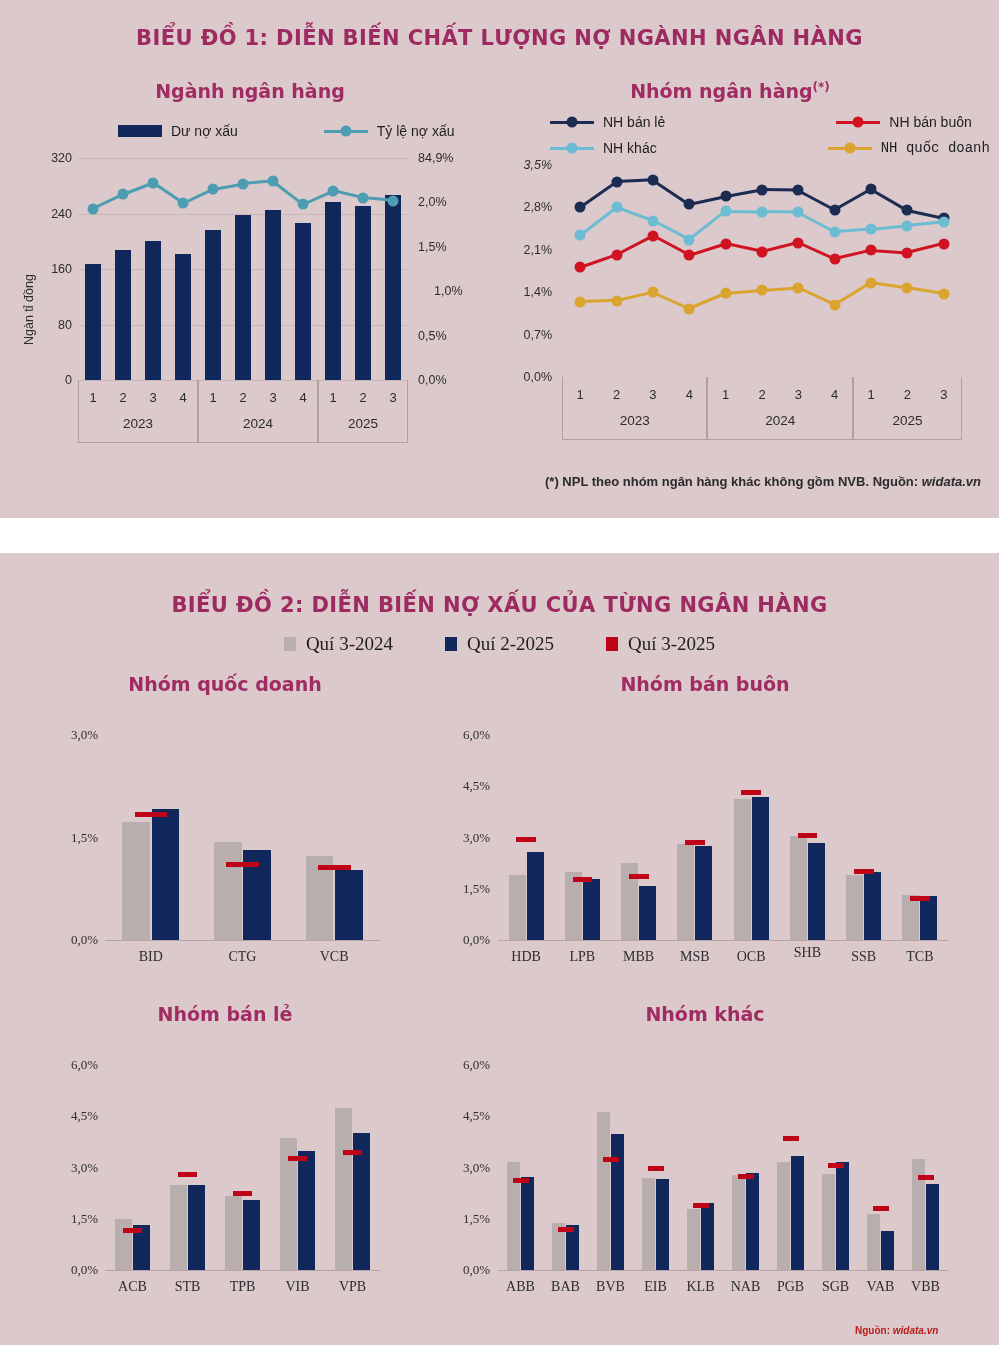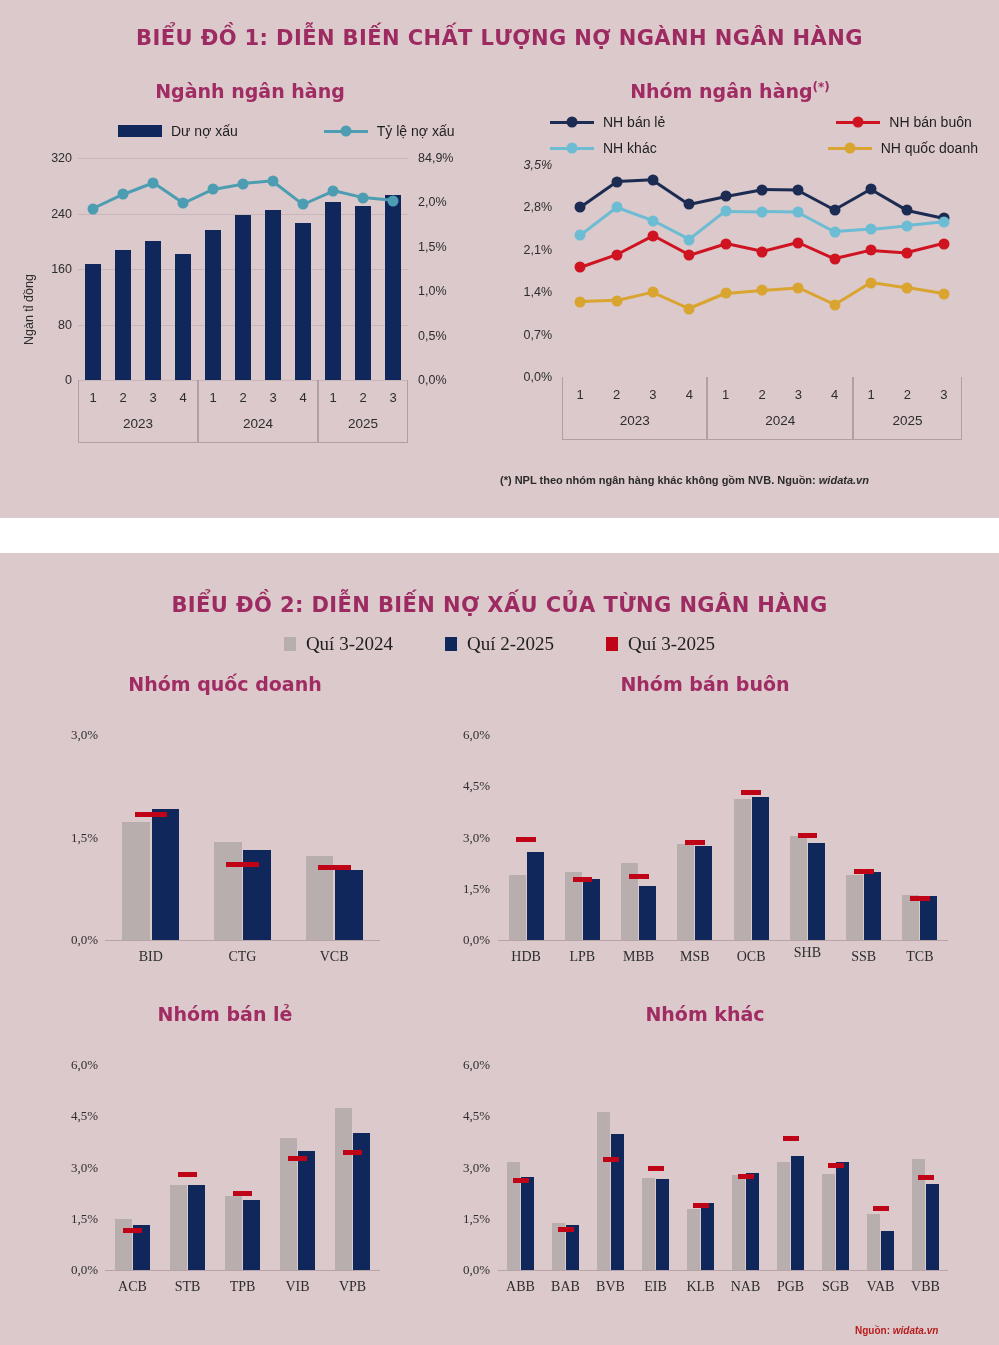--- a/index.html
+++ b/index.html
@@ -66,21 +66,21 @@
   .legend-sq{width:12px;height:14px;margin-right:10px;}
   .legend-text{font-size:14px;color:#1f1f1f;white-space:nowrap;}
   .legend-text-serif{font-family:"Liberation Serif", serif;font-size:19px;color:#1f1f1f;}
 
   .ylabel-rot{
     position:absolute;font-size:12.5px;color:#2d2d2d;white-space:nowrap;
     transform:rotate(-90deg);transform-origin:0 0;
   }
 
   .footnote{
-    position:absolute;font-size:11px;color:#2b2b2b;font-weight:bold;white-space:nowrap;
+    position:absolute;font-size:13px;color:#2b2b2b;font-weight:bold;white-space:nowrap;margin-left:45px;
   }
   .footnote i{font-weight:bold;}
   .source{
     position:absolute;font-size:10px;color:#b91c1c;font-weight:bold;white-space:nowrap;margin-top:12px;
   }
 </style>
 </head>
 <body>
 
 <div class="page">
@@ -155,21 +155,21 @@
       <div id="ylabs-a">
           <div class="ylab" style="left:30px;top:260px;width:42px;">0</div>
           <div class="ylab" style="left:30px;top:204.5px;width:42px;">80</div>
           <div class="ylab" style="left:30px;top:149px;width:42px;">160</div>
           <div class="ylab" style="left:30px;top:93.5px;width:42px;">240</div>
           <div class="ylab" style="left:30px;top:38px;width:42px;">320</div>
         </div>
       <div id="y2labs-a">
           <div class="ylab" style="left:418px;top:260px;width:48px;text-align:left;">0,0%</div>
           <div class="ylab" style="left:418px;top:215.6px;width:48px;text-align:left;">0,5%</div>
-          <div class="ylab" style="left:418px;top:171.2px;width:48px;text-align:left;">1,0%</div>
+          <div class="ylab" style="left:434px;top:171.2px;width:48px;text-align:left;">1,0%</div>
           <div class="ylab" style="left:418px;top:126.80000000000001px;width:48px;text-align:left;">1,5%</div>
           <div class="ylab" style="left:418px;top:82.39999999999998px;width:48px;text-align:left;">2,0%</div>
           <div class="ylab" style="left:418px;top:38px;width:48px;text-align:left;">84,9%</div>
         </div>
       <div id="xaxis-a">
           <div class="xtick" style="left:78px;top:270px;width:30px;">1</div>
           <div class="xtick" style="left:108px;top:270px;width:30px;">2</div>
           <div class="xtick" style="left:138px;top:270px;width:30px;">3</div>
           <div class="xtick" style="left:168px;top:270px;width:30px;">4</div>
           <div class="xtick" style="left:198px;top:270px;width:30px;">1</div>
@@ -205,21 +205,21 @@
         </div>
       </div>
 
       <div class="legend" style="left:60px;top:30px;">
         <div class="legend-item">
           <span class="legend-line" style="background:#6cbcd4;">
             <span class="ldot" style="background:#6cbcd4;"></span>
           </span>
           <span class="legend-text">NH khác</span>
         </div>
-        <div class="legend-item" style="margin-left:145px;">
+        <div class="legend-item" style="margin-left:145px;font-family:Liberation Mono, monospace;">
           <span class="legend-line" style="background:#d9a430;">
             <span class="ldot" style="background:#d9a430;"></span>
           </span>
           <span class="legend-text">NH quốc doanh</span>
         </div>
       </div>
 
       <div class="plot" id="plot-b" style="left:72px;top:55px;width:400px;height:212px;">
           <div class="seg" style="left:18.181818181818183px;top:40.900000000000006px;width:44.37913529561812px;background:#1b2b52;transform:rotate(-34.976635890598494deg);"></div>
           <div class="seg" style="left:54.54545454545455px;top:15.45999999999998px;width:36.40901066700444px;background:#1b2b52;transform:rotate(-2.860772283863209deg);"></div>

